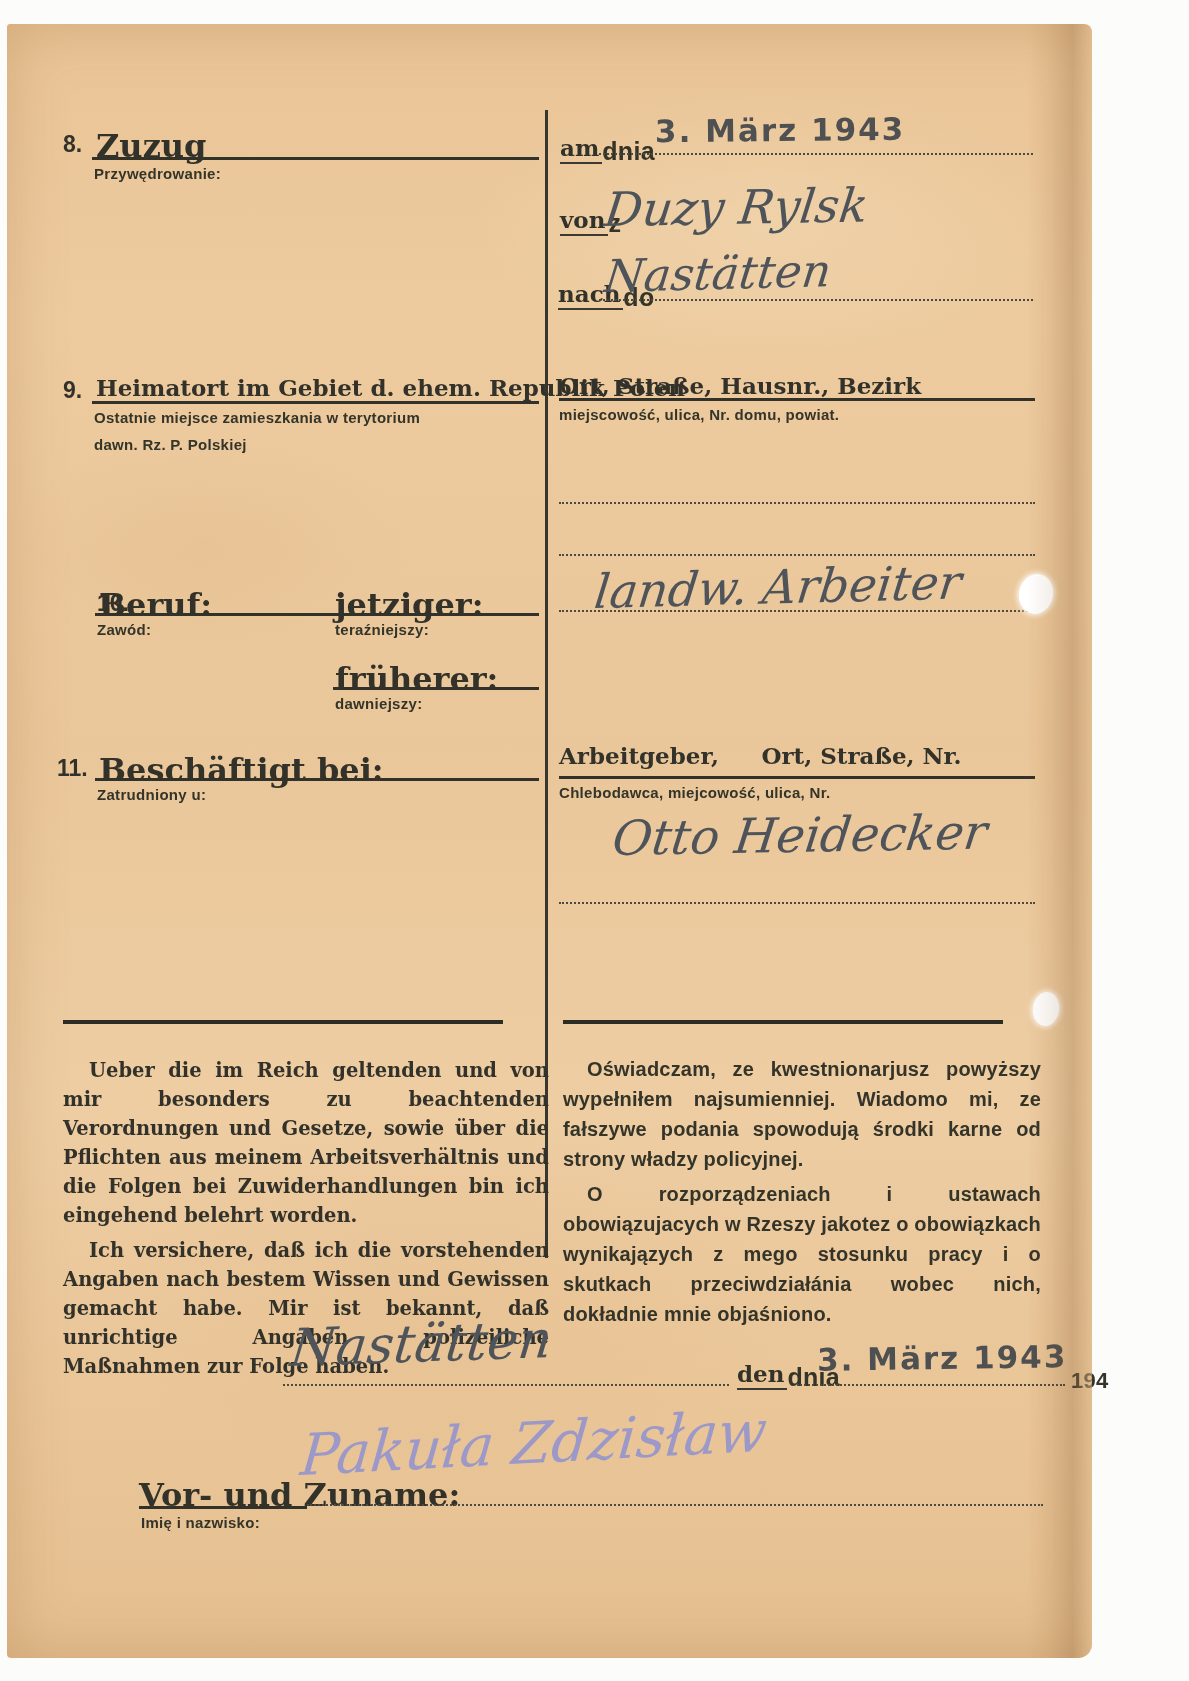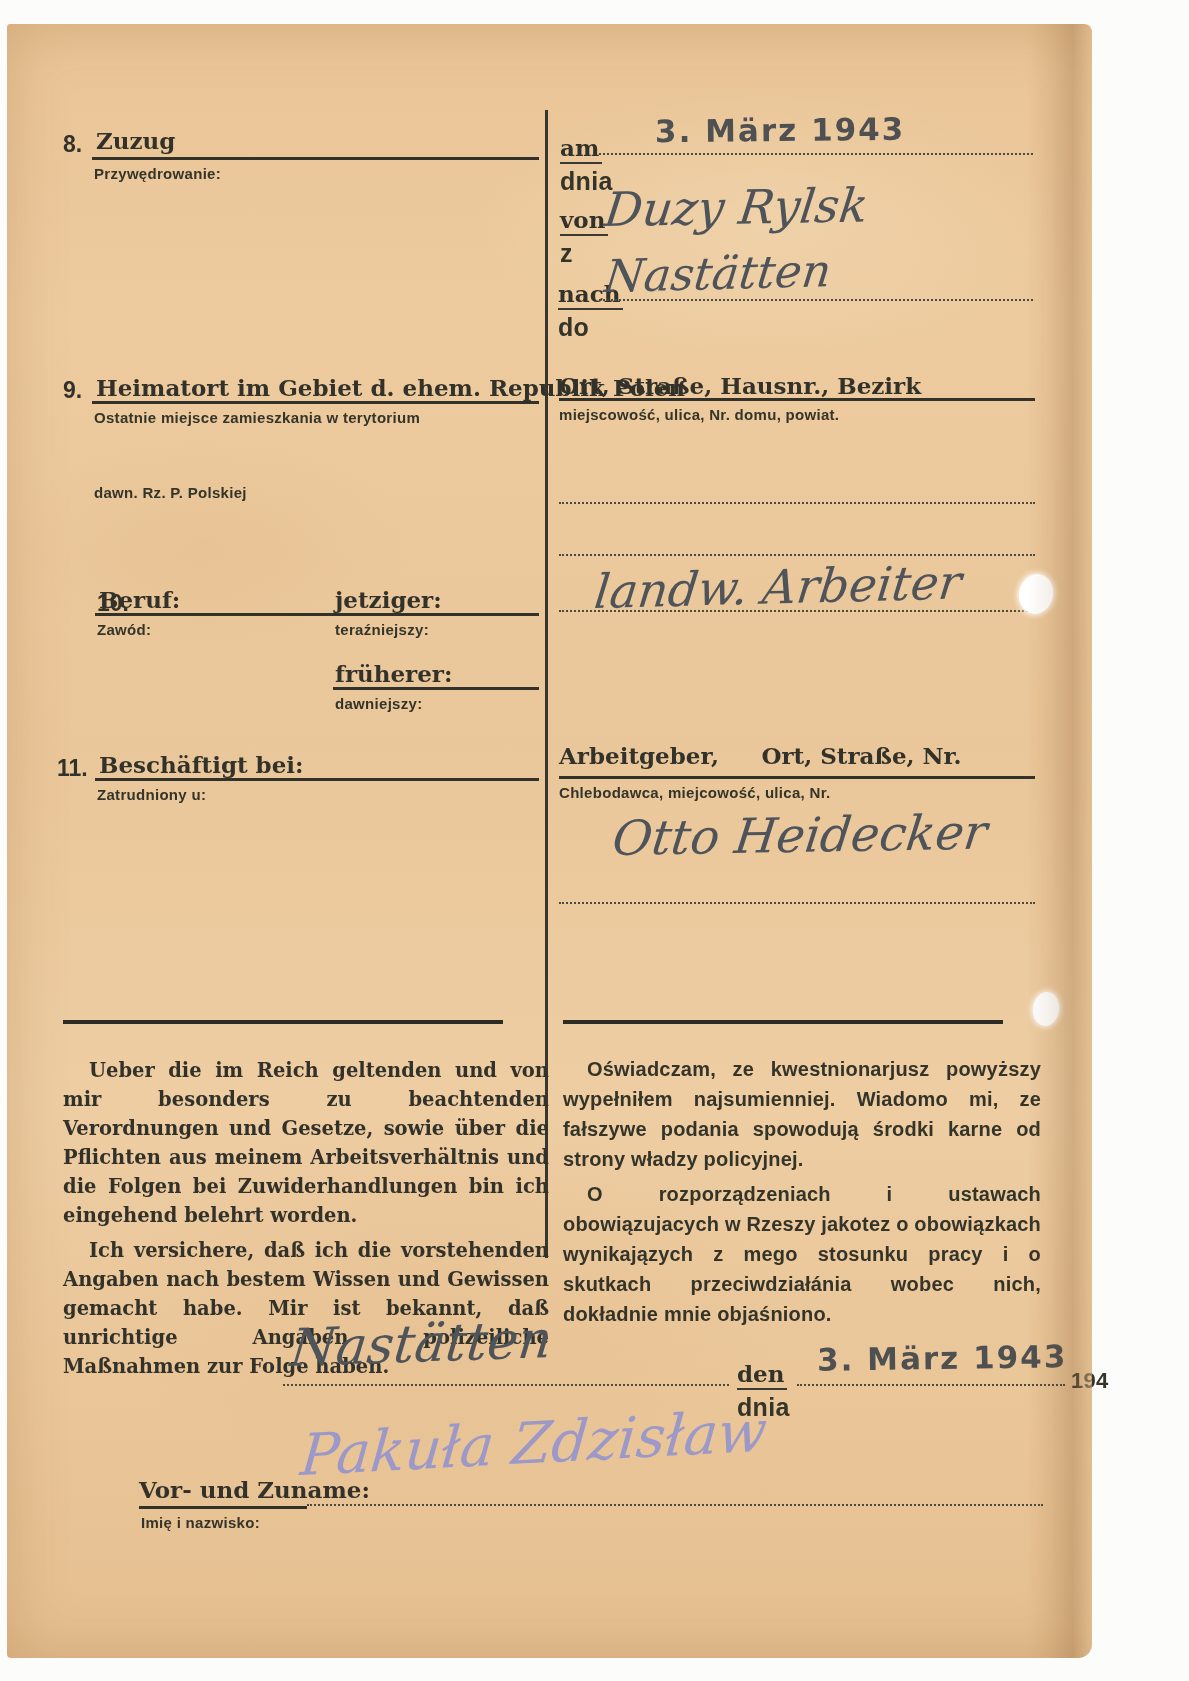--- a/index.html
+++ b/index.html
@@ -18,23 +18,23 @@
                    rgba(120,75,35,.20) 70%, rgba(230,195,150,.55) 100%);
         border-radius:0 8px 14px 0;}
   .divider{position:absolute;background:#38372f;width:3px;}
   .rule{position:absolute;background:#32312a;height:3px;}
   .rule.thick{height:4px;background:#2c2b25;}
   .dot{position:absolute;height:0;border-bottom:2.5px dotted #4a4a40;}
   .t{position:absolute;white-space:nowrap;}
   .fr{font-family:"DejaVu Serif",serif;font-weight:700;color:#33322a;}
   .sa{font-family:"Liberation Sans",sans-serif;font-weight:700;color:#343429;letter-spacing:.3px;}
   .num{font-family:"Liberation Sans",sans-serif;font-weight:700;font-size:23px;color:#33322a;}
-  .fr-big{font-size:23px;}
+  .fr-big{font-size:32px;}
   .sa-big{font-size:15px;}
-  .pair{position:absolute;display:inline-flex;flex-direction:column;align-items:flex-start;}
+  .pair{position:absolute;display:inline-flex;flex-direction:row;align-items:flex-start;}
   .pair .fr{font-size:23px;border-bottom:2.5px solid #3a3932;padding:0 3px 1px 0;}
   .pair .sa{font-size:25px;margin-top:3px;}
   .hand{position:absolute;font-family:"DejaVu Serif",serif;font-style:italic;font-weight:400;
         color:#4e545a;white-space:nowrap;transform-origin:left center;}
   .stamp{position:absolute;font-family:"DejaVu Sans",sans-serif;font-weight:700;font-size:30px;
          color:#43474c;letter-spacing:2px;white-space:nowrap;opacity:.93;}
   .para-de{position:absolute;font-family:"DejaVu Serif",serif;font-weight:700;font-size:19.5px;
            line-height:29px;text-align:justify;color:#33322a;}
   .para-de p{margin:0 0 6px;text-indent:26px;}
   .para-pl{position:absolute;font-family:"Liberation Sans",sans-serif;font-weight:700;font-size:20px;
@@ -73,21 +73,21 @@
       <span class="fr">nach</span>
       <span class="sa">do</span>
     </div>
     <div class="dot" style="left:592px;top:275px;width:434px;"></div>
     <div class="hand" style="left:598px;top:226px;font-size:45px;transform:rotate(-1.5deg) skewX(-8deg);">Nastätten</div>
 
     <div class="t num" style="left:56px;top:353px;">9.</div>
     <div class="t fr" style="left:89px;top:350px;font-size:23px;">Heimatort im Gebiet d. ehem. Republik Polen</div>
     <div class="rule" style="left:85px;top:377px;width:447px;"></div>
     <div class="t sa sa-big" style="left:87px;top:385px;">Ostatnie miejsce zamieszkania w terytorium</div>
-    <div class="t sa sa-big" style="left:87px;top:412px;margin-top:48px;">dawn. Rz. P. Polskiej</div>
+    <div class="t sa sa-big" style="left:87px;top:412px;">dawn. Rz. P. Polskiej</div>
 
     <div class="t fr" style="left:552px;top:348px;font-size:23px;">Ort, Straße, Hausnr., Bezirk</div>
     <div class="rule" style="left:552px;top:374px;width:476px;"></div>
     <div class="t sa sa-big" style="left:552px;top:382px;">miejscowość,  ulica,  Nr. domu,  powiat.</div>
     <div class="dot" style="left:552px;top:478px;width:476px;"></div>
     <div class="dot" style="left:552px;top:530px;width:476px;"></div>
 
     <div class="t num" style="left:50px;top:566px;margin-left:40px;">10.</div>
     <div class="t fr fr-big" style="left:92px;top:562px;">Beruf:</div>
     <div class="rule" style="left:88px;top:589px;width:444px;"></div>

